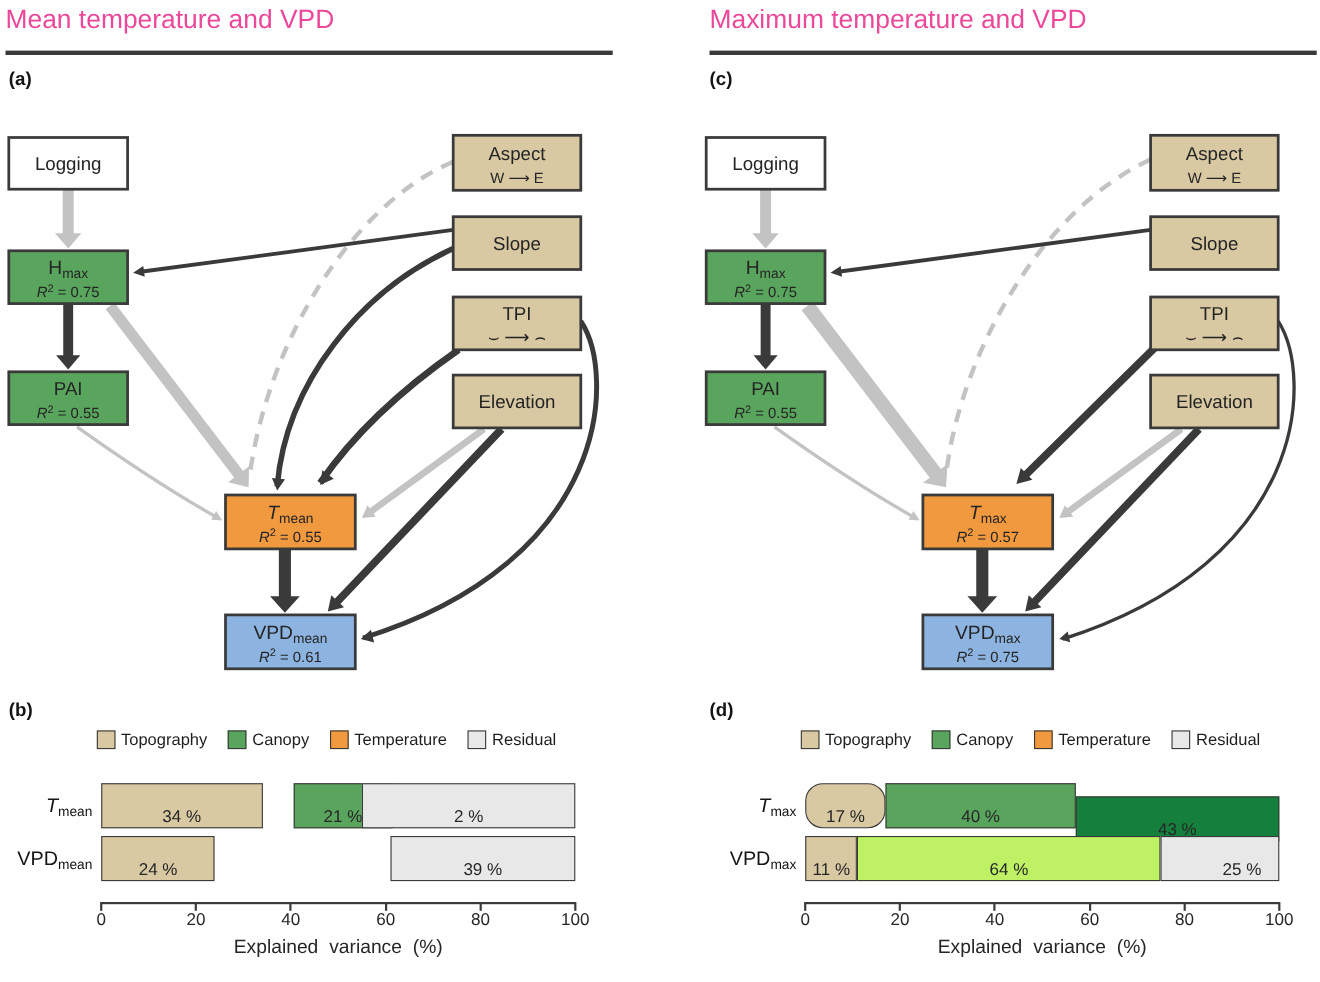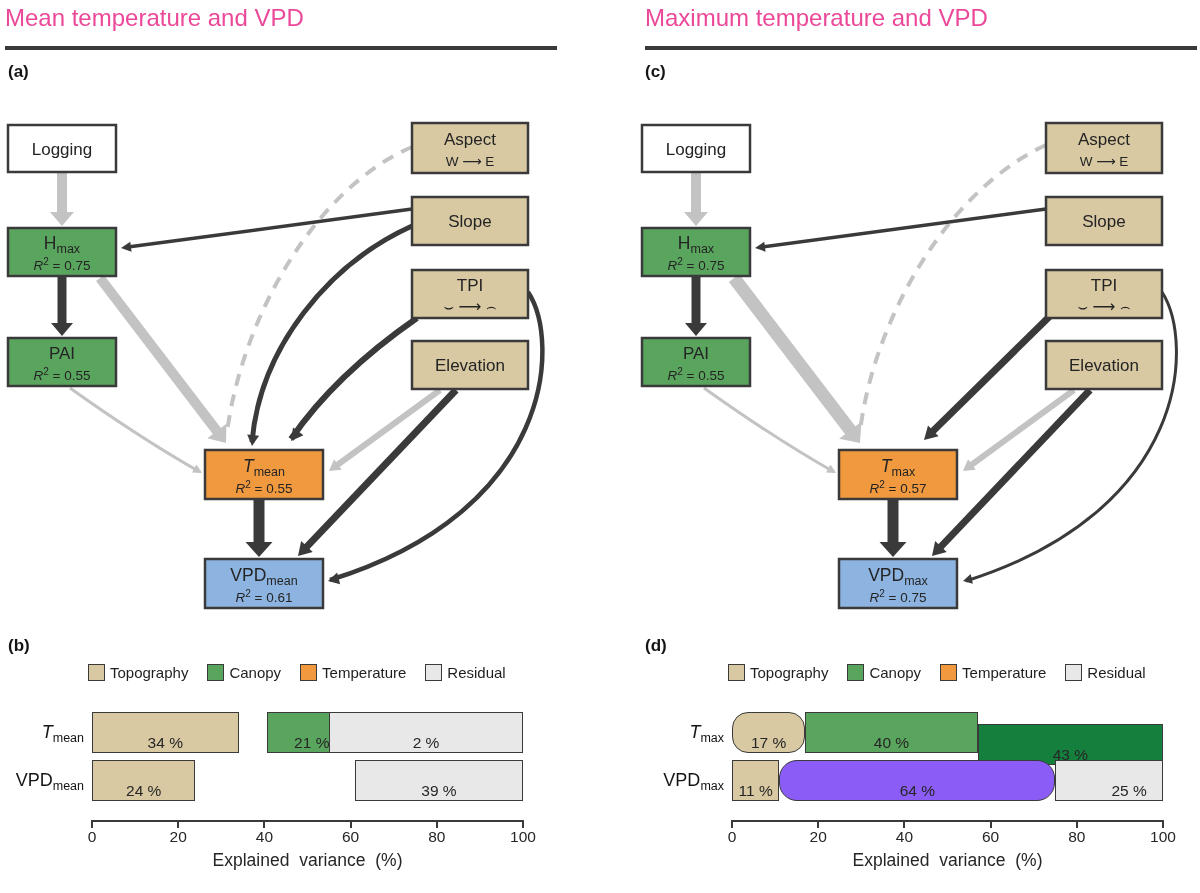--- a/index.html
+++ b/index.html
@@ -127,21 +127,21 @@
         </div>
         <div class="bar-seg" style="left: 57%; width: 43%; background: #15803d; margin-top: 12px;">
           <span>43 %</span>
         </div>
       </div>
       <div class="bar-rowlabel" style="left: 0px; top: 760px; width: 84px; height: 41px;"><span class="rl-main">VPD</span><span class="rl-sub">max</span></div>
       <div class="bar" style="left: 92px; top: 760px; width: 431px;">
         <div class="bar-seg" style="left: 0%; width: 11%; background: rgb(216, 201, 163);">
           <span>11 %</span>
         </div>
-        <div class="bar-seg" style="left: 11%; width: 64%; background: #8b5cf6; border-radius: 18px;">
+        <div class="bar-seg" style="left: 11%; width: 64%; background: #bef264;">
           <span>64 %</span>
         </div>
         <div class="bar-seg" style="left: 75%; width: 25%; background: rgb(232, 232, 232); padding-left: 40px;">
           <span>25 %</span>
         </div>
       </div>
       <div class="axis-line" style="left: 92px; top: 820px; width: 431px; height: 2px;"></div>
       <div class="tick-mark" style="left: 91px; top: 820px; width: 2px; height: 8px;"></div>
       <div class="tick-label" style="left: 92px; top: 828px;">0</div>
       <div class="tick-mark" style="left: 177.2px; top: 820px; width: 2px; height: 8px;"></div>

